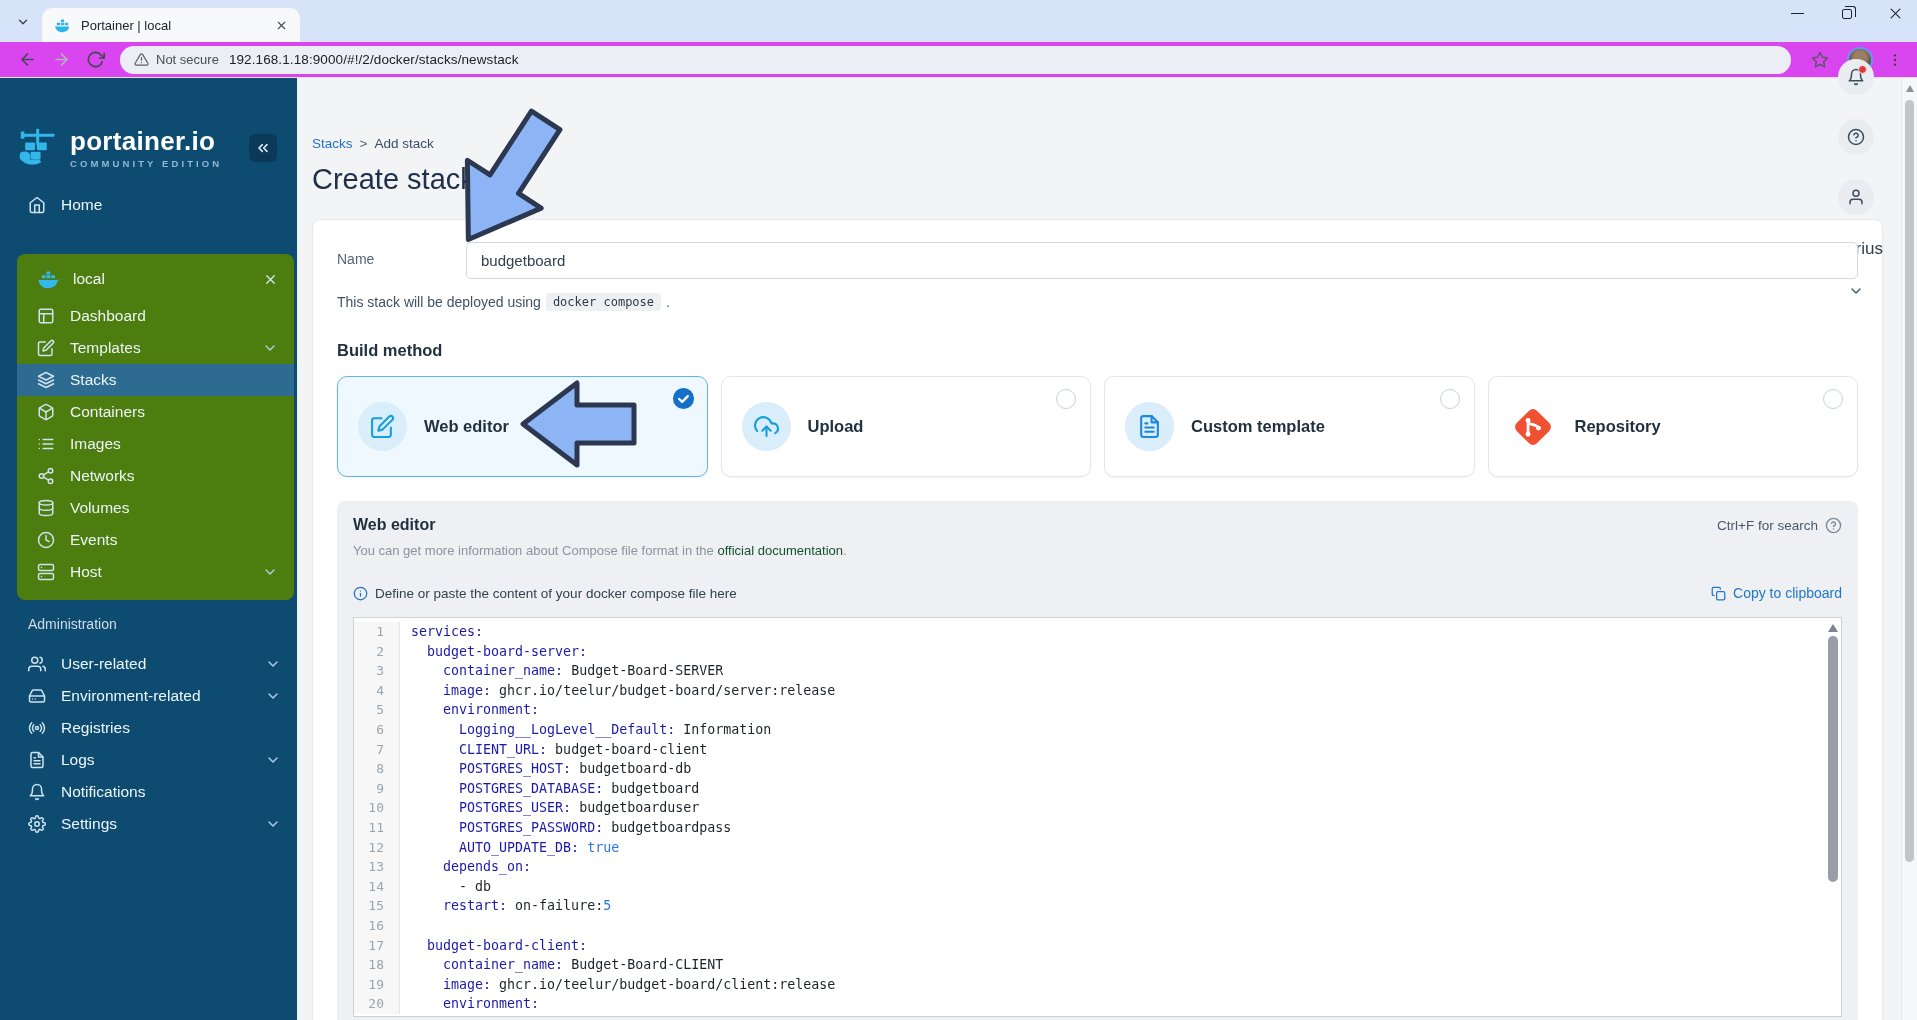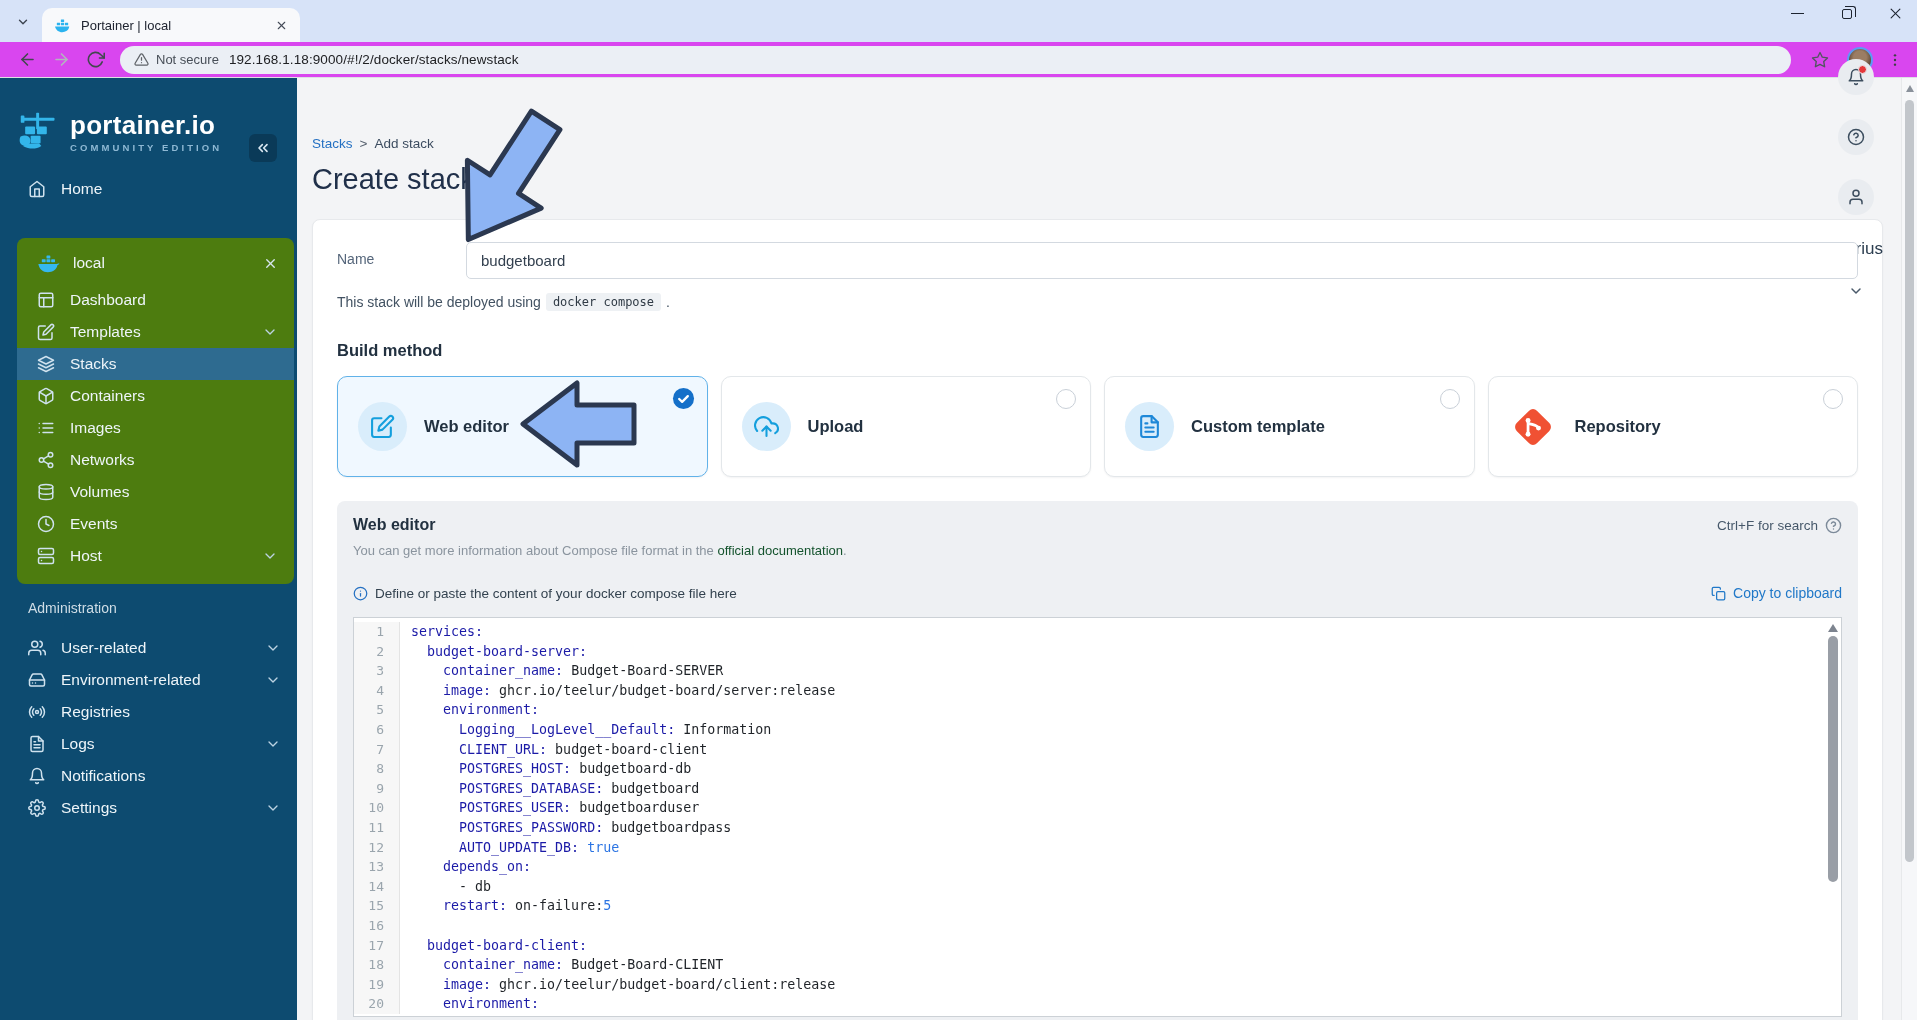--- a/index.html
+++ b/index.html
@@ -35,21 +35,21 @@
   .star-ic { width:34px; height:30px; display:flex; align-items:center; justify-content:center; color:#50565e; }
   .star-ic svg { width:18px; height:18px; }
   .avatar { width:26px; height:26px; border-radius:50%; border:2px solid #5b9cf6; margin:0 10px;
     background:radial-gradient(circle at 50% 38%, #9b7d64 0 36%, #5a4536 70%, #3a2d24 100%); }
   .menu-dots { width:24px; height:30px; display:flex; align-items:center; justify-content:center; color:#3c4043; }
 
   
   .app { display:flex; height:942px; position:relative; }
 
   
-  .sidebar { width:297px; flex-shrink:0; background:#0d4b70; color:#eef5f9; position:relative; padding-top:28px; }
+  .sidebar { width:297px; flex-shrink:0; background:#0d4b70; color:#eef5f9; position:relative; padding-top:44px; }
   .logo-row { display:flex; align-items:flex-start; padding:4px 20px 16px 16px; gap:10px; }
   .logo-mark { width:44px; height:46px; color:#33b6ea; flex-shrink:0; }
   .logo-name { font-size:26px; font-weight:600; color:#fff; letter-spacing:.3px; line-height:30px; }
   .logo-edition { font-size:9.5px; letter-spacing:3.1px; color:#8fb9d4; margin-top:2px; font-weight:600; }
   .collapse-btn { position:absolute; top:56px; right:20px; width:28px; height:28px; background:#0a3a58;
     border-radius:6px; display:flex; align-items:center; justify-content:center; color:#d9e7f1; }
   .collapse-btn svg { width:16px; height:16px; }
 
   .side-item { display:flex; align-items:center; height:32px; padding:0 16px 0 28px; gap:15px; font-size:15.5px; color:#eef5f9; }
   .sicon { width:18px; height:18px; color:#cfe2ee; flex-shrink:0; }

